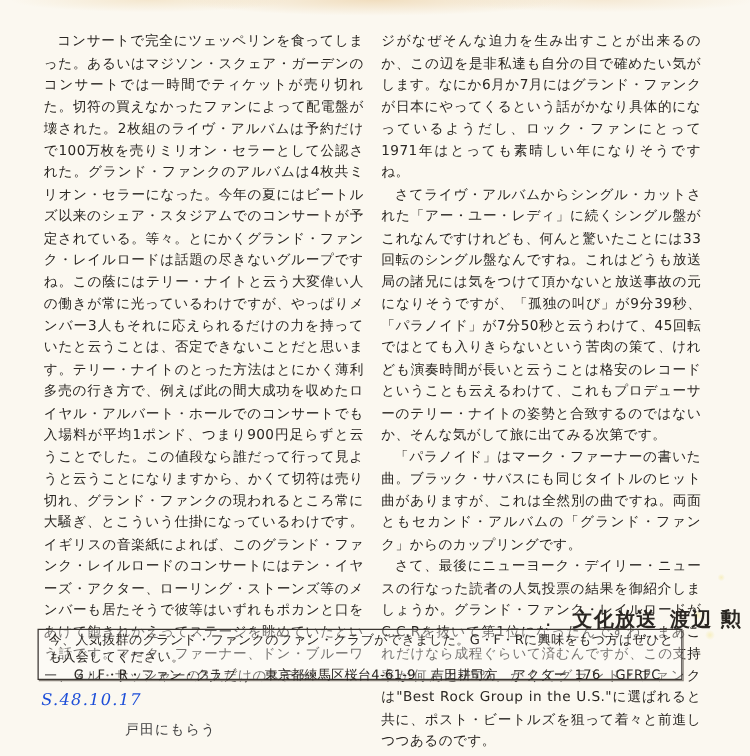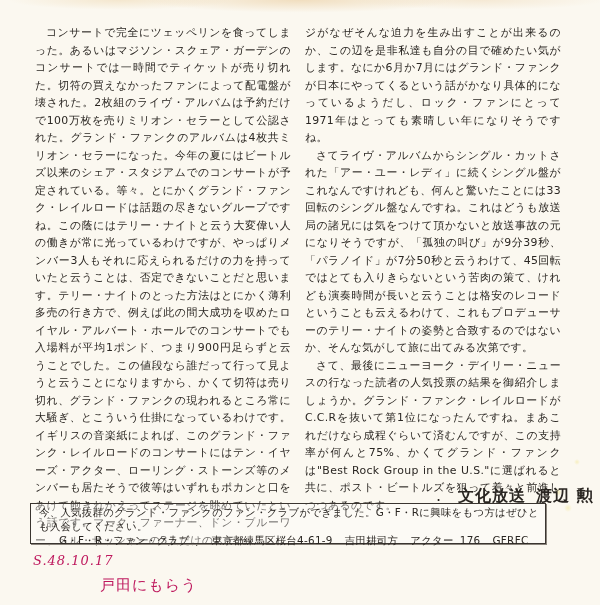--- a/index.html
+++ b/index.html
@@ -72,39 +72,40 @@
   .notice .msg { margin: 0; }
   .notice .addr {
     margin: 0;
     white-space: nowrap;
   }
   .notice .addr span { margin-right: 12px; }
   .notice .addr .club { margin-right: 22px; margin-left: 20px; }
   .handwriting {
     position: absolute;
     font-family: "DejaVu Serif", serif;
-    color: #be185d;
+    color: #1d4ed8;
     font-style: italic;
     letter-spacing: 1px;
   }
   .hw-date { left: 33px; top: 553px; font-size: 13px; }
-  .hw-note { left: 100px; top: 576px; font-size: 15px; font-style: normal; color: #be185d; }
+  .hw-note { left: 100px; top: 576px; font-size: 11px; font-style: normal; color: #404040; }
 </style>
 </head>
 <body>
 
 <div class="paper"></div>
 
 <div class="col col-left">
   <p class="para">コンサートで完全にツェッペリンを食ってしまった。あるいはマジソン・スクェア・ガーデンのコンサートでは一時間でティケットが売り切れた。切符の買えなかったファンによって配電盤が壊された。2枚組のライヴ・アルバムは予約だけで100万枚を売りミリオン・セラーとして公認された。グランド・ファンクのアルバムは4枚共ミリオン・セラーになった。今年の夏にはビートルズ以来のシェア・スタジアムでのコンサートが予定されている。等々。とにかくグランド・ファンク・レイルロードは話題の尽きないグループですね。この蔭にはテリー・ナイトと云う大変偉い人の働きが常に光っているわけですが、やっぱりメンバー3人もそれに応えられるだけの力を持っていたと云うことは、否定できないことだと思います。テリー・ナイトのとった方法はとにかく薄利多売の行き方で、例えば此の間大成功を収めたロイヤル・アルバート・ホールでのコンサートでも入場料が平均1ポンド、つまり900円足らずと云うことでした。この値段なら誰だって行って見ようと云うことになりますから、かくて切符は売り切れ、グランド・ファンクの現われるところ常に大騒ぎ、とこういう仕掛になっているわけです。イギリスの音楽紙によれば、このグランド・ファンク・レイルロードのコンサートにはテン・イヤーズ・アクター、ローリング・ストーンズ等のメンバーも居たそうで彼等はいずれもポカンと口をあけて飽きれかえってステージを眺めていたという話です。マーク・ファーナー、ドン・ブルーワー、メル・サッシャーの3人だけのステー</p>
 </div>
 
 <div class="col col-right">
   <p class="para cont">ジがなぜそんな迫力を生み出すことが出来るのか、この辺を是非私達も自分の目で確めたい気がします。なにか6月か7月にはグランド・ファンクが日本にやってくるという話がかなり具体的になっているようだし、ロック・ファンにとって1971年はとっても素晴しい年になりそうですね。</p>
   <p class="para">さてライヴ・アルバムからシングル・カットされた「アー・ユー・レディ」に続くシングル盤がこれなんですけれども、何んと驚いたことには33回転のシングル盤なんですね。これはどうも放送局の諸兄には気をつけて頂かないと放送事故の元になりそうですが、「孤独の叫び」が9分39秒、「パラノイド」が7分50秒と云うわけて、45回転ではとても入りきらないという苦肉の策て、けれども演奏時間が長いと云うことは格安のレコードということも云えるわけて、これもプロデューサーのテリー・ナイトの姿勢と合致するのではないか、そんな気がして旅に出てみる次第です。</p>
+  <p class="para">「パラノイド」はマーク・ファーナーの書いた曲。ブラック・サバスにも同じタイトルのヒット曲がありますが、これは全然別の曲ですね。両面ともセカンド・アルバムの「グランド・ファンク」からのカップリングです。</p>
   <p class="para">さて、最後にニューヨーク・デイリー・ニュースの行なった読者の人気投票の結果を御紹介しましょうか。グランド・ファンク・レイルロードがC.C.Rを抜いて第1位になったんですね。まあこれだけなら成程ぐらいて済むんですが、この支持率が何んと75%、かくてグランド・ファンクは"Best Rock Group in the U.S."に選ばれると共に、ポスト・ビートルズを狙って着々と前進しつつあるのです。</p>
 </div>
 
 <div class="sig">
   <span class="dot">.</span><span>文化放送</span><span class="sp"></span><span>渡辺 勲</span>
 </div>
 
 <div class="notice">
   <p class="msg">今、人気抜群のグランド・ファンクのファン・クラブができました。G・F・Rに興味をもつ方はぜひとも入会してください。</p>
   <p class="addr">

